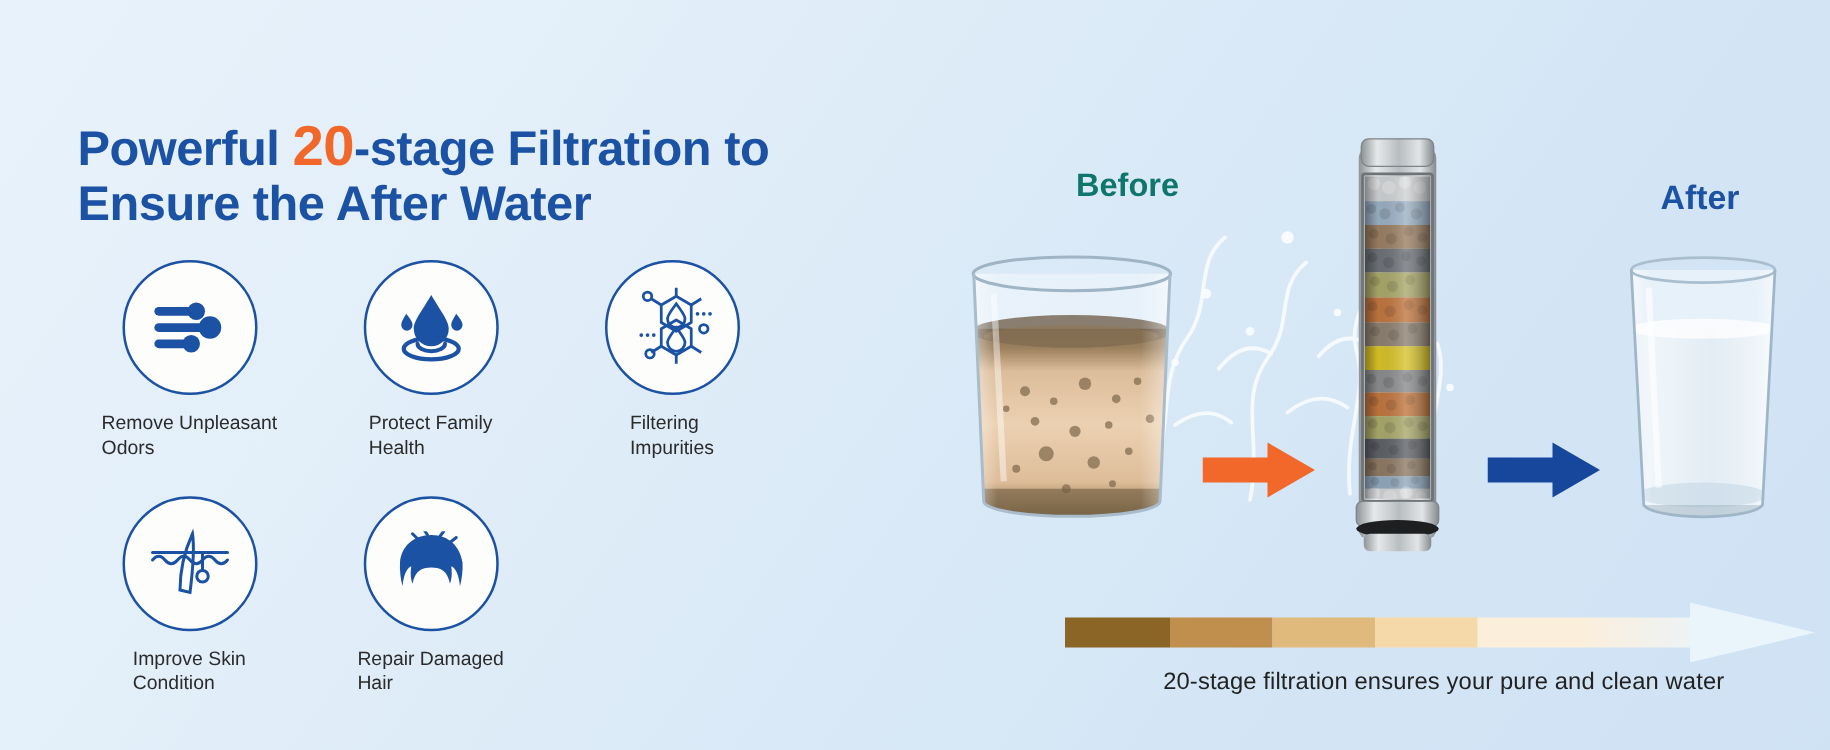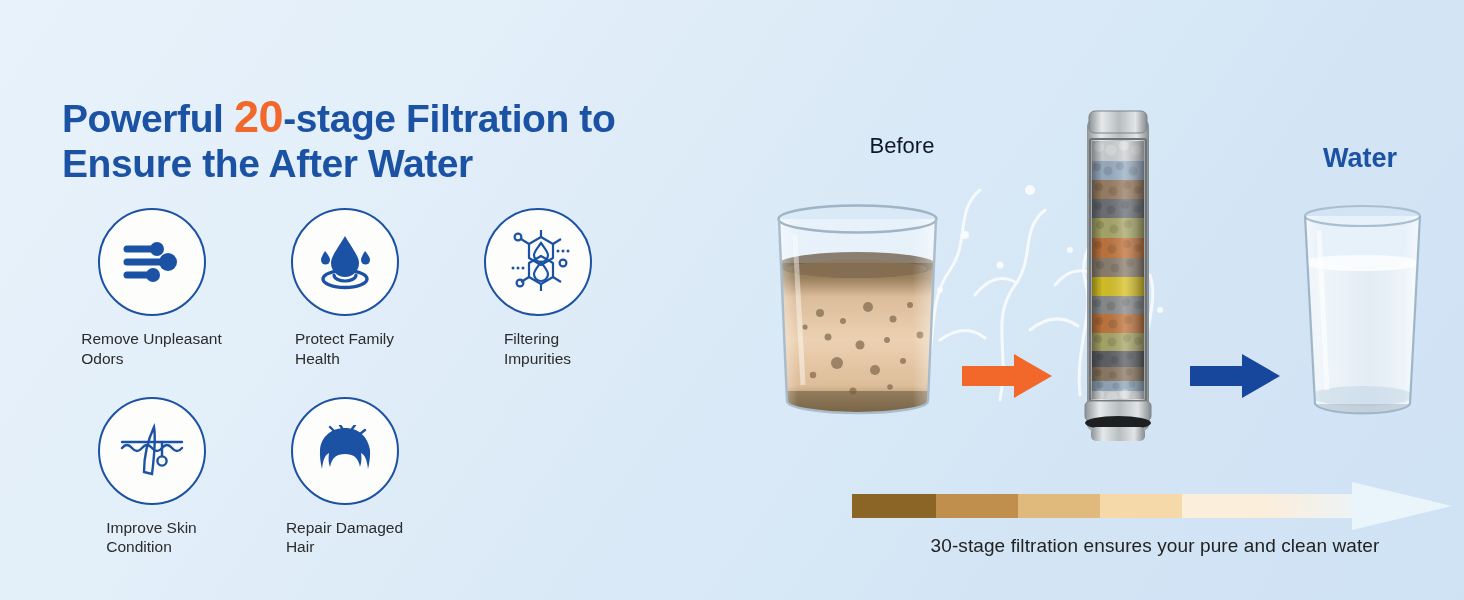--- a/index.html
+++ b/index.html
@@ -34,21 +34,21 @@
   }
   .row2 { margin-top:28px; }
 
   
   .right { position:absolute; left:740px; top:0; width:724px; height:600px; }
 
   .splash { position:absolute; left:140px; top:90px; width:330px; height:330px; opacity:.85; }
 
   .lbl-before {
     position:absolute; left:72px; top:133px; width:180px; text-align:center;
-    font-size:22px; font-weight:normal; color:#0f172a;
+    font-size:26px; font-weight:bold; color:#0f766e;
   }
   .lbl-after {
     position:absolute; left:530px; top:143px; width:180px; text-align:center;
     font-size:27px; font-weight:bold; color:#1b52a4;
   }
 
   .glass-dirty { position:absolute; left:25px; top:195px; width:185px; height:235px; }
   .glass-clean { position:absolute; left:555px; top:200px; width:135px; height:232px; }
   .cartridge   { position:absolute; left:335px; top:105px; width:86px;  height:340px; }
 
@@ -185,21 +185,21 @@
         <circle cx="60" cy="200" r="3"></circle>
           <circle cx="190" cy="160" r="3"></circle>
         <circle cx="120" cy="175" r="3.5"></circle>
           <circle cx="280" cy="220" r="3"></circle>
         <circle cx="35" cy="265" r="3"></circle>
           <circle cx="240" cy="265" r="3.5"></circle>
       </g>
     </svg>
 
     <div class="lbl-before">Before</div>
-    <div class="lbl-after">Water</div>
+    <div class="lbl-after">After</div>
 
     <svg class="glass-dirty" viewBox="0 0 185 235">
       <defs>
         <linearGradient id="dirtyW" x1="0" y1="0" x2="0" y2="1">
           <stop offset="0%" stop-color="#6b5434"></stop>
           <stop offset="9%" stop-color="#8a6a41"></stop>
           <stop offset="20%" stop-color="#d6b189"></stop>
           <stop offset="45%" stop-color="#e8c9a4"></stop>
           <stop offset="72%" stop-color="#d8b187"></stop>
           <stop offset="88%" stop-color="#6f5635"></stop>
@@ -395,16 +395,16 @@
       </defs>
       <rect x="0" y="12" width="84" height="24" fill="#8a6526"></rect>
       <rect x="84" y="12" width="82" height="24" fill="#c08e4d"></rect>
       <rect x="166" y="12" width="82" height="24" fill="#e0b97d"></rect>
       <rect x="248" y="12" width="82" height="24" fill="#f5d9a8"></rect>
       <rect x="330" y="12" width="82" height="24" fill="#fbeedb"></rect>
       <rect x="412" y="12" width="110" height="24" fill="url(#fade)"></rect>
       <path d="M500 0 L600 24 L500 48 z" fill="#eaf4fb"></path>
     </svg>
 
-    <div class="footnote">30-stage filtration ensures your pure and clean water</div>
+    <div class="footnote">20-stage filtration ensures your pure and clean water</div>
 
   </div>
 </div>
 
 </body></html>

